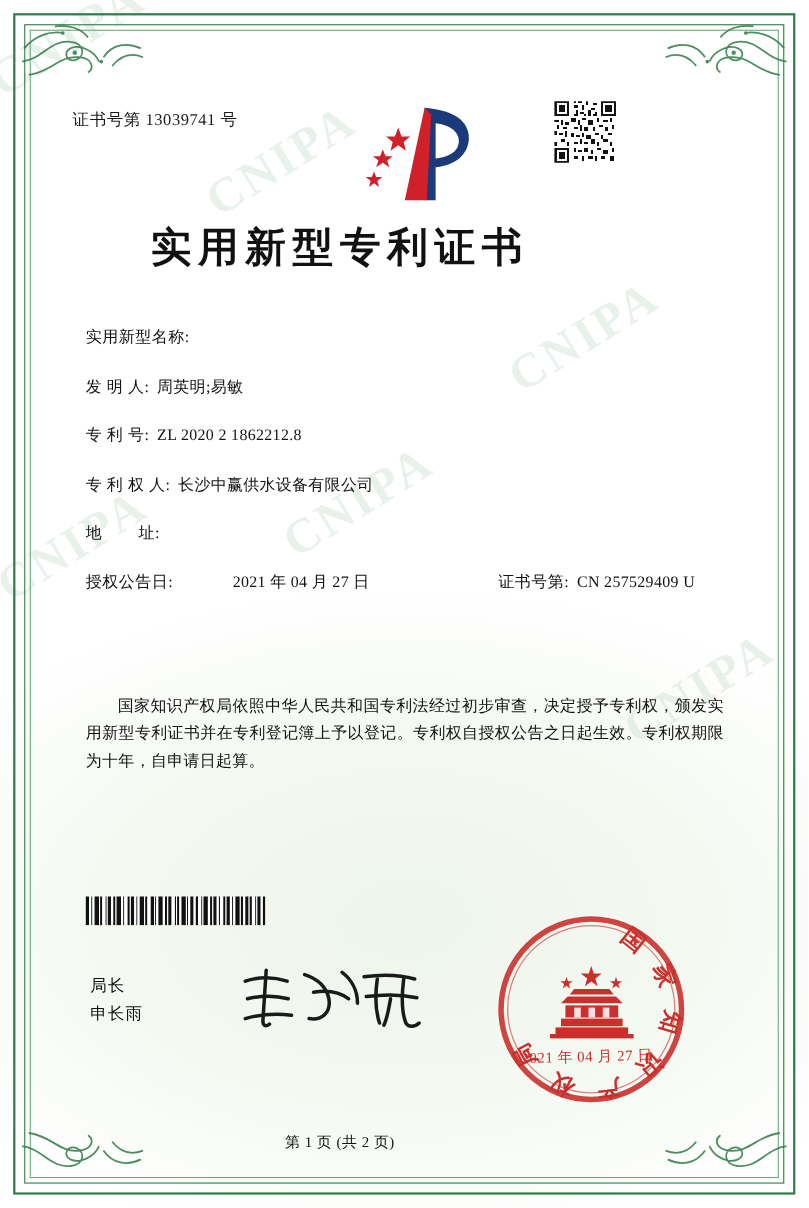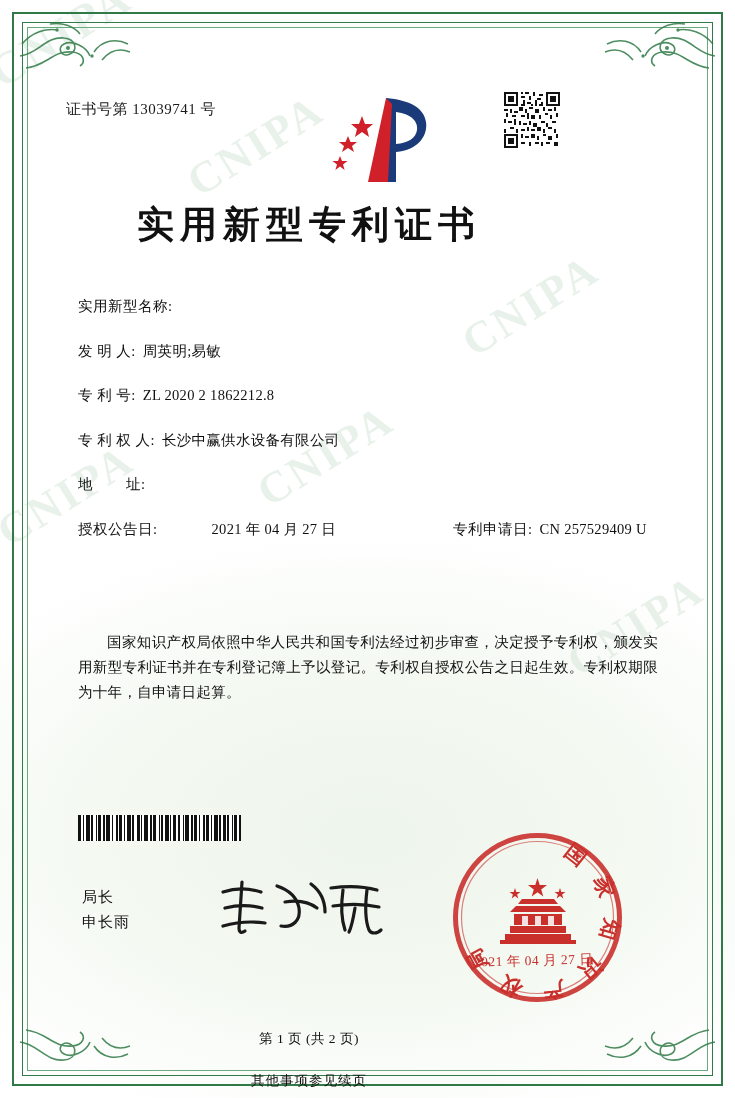--- a/index.html
+++ b/index.html
@@ -352,21 +352,21 @@
         <span class="lab">专 利 权 人:</span>
         <span class="val">长沙中赢供水设备有限公司</span>
       </div>
       <div class="row">
         <span class="lab">地        址:</span>
       </div>
       <div class="row two">
         <span class="lab">授权公告日:</span>
         <span class="val">2021 年 04 月 27 日</span>
         <span class="sub2">
-          <span class="lab">专利申请日:</span>
+          <span class="lab">证书号第:</span>
           <span class="val">CN 257529409 U</span>
         </span>
       </div>
     </div>
 
     <div class="para">
       <p>国家知识产权局依照中华人民共和国专利法经过初步审查，决定授予专利权，颁发实用新型专利证书并在专利登记簿上予以登记。专利权自授权公告之日起生效。专利权期限为十年，自申请日起算。</p>
     </div>
 
     <div class="barcode">
@@ -498,15 +498,14 @@
           <rect x="50" y="110" width="76" height="4"></rect>
           <polygon points="87.5,48 89.7,55 97,55 91.2,59.5 93.3,66.5 87.5,62.2 81.7,66.5 83.8,59.5 78,55 85.3,55"></polygon>
           <polygon points="65,58 66.3,62 70.5,62 67.1,64.6 68.3,68.6 65,66.1 61.7,68.6 62.9,64.6 59.5,62 63.7,62"></polygon>
           <polygon points="110,58 111.3,62 115.5,62 112.1,64.6 113.3,68.6 110,66.1 106.7,68.6 107.9,64.6 104.5,62 108.7,62"></polygon>
         </g>
       </svg>
     </div>
     <div class="seal-date">2021 年 04 月 27 日</div>
 
     <div class="pagenum">第 1 页 (共 2 页)</div>
-    <div class="footnote">其他事项参见续页</div>
   </div>
 </div>
 
 </body></html>

